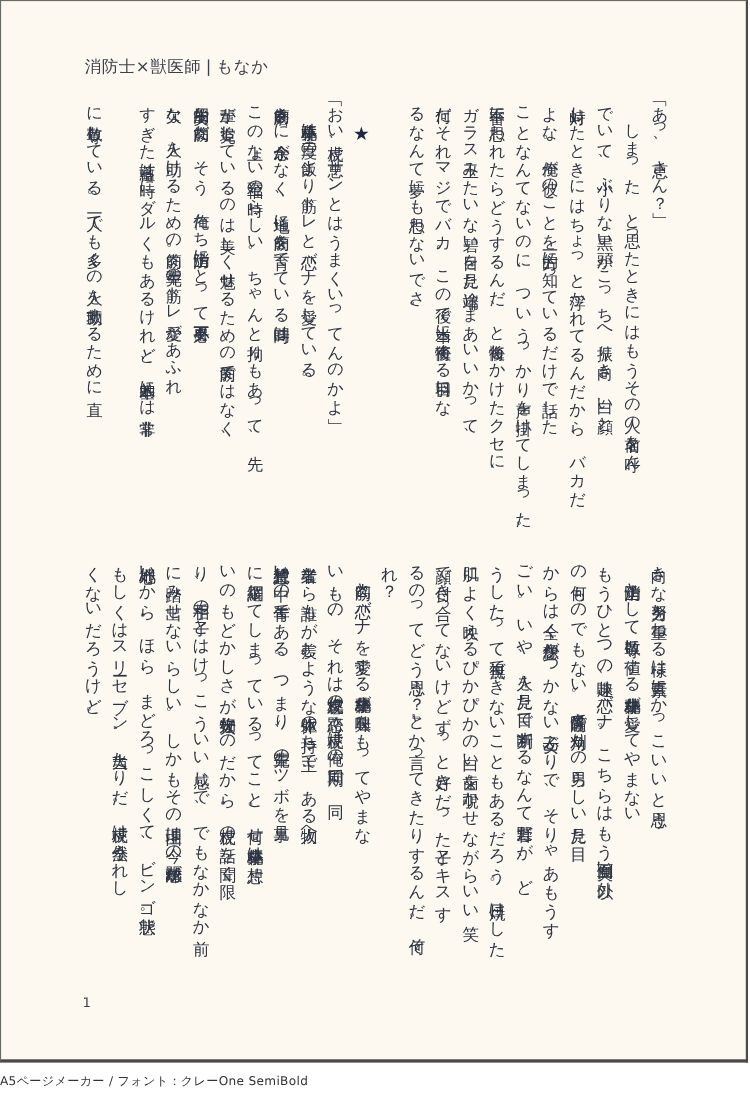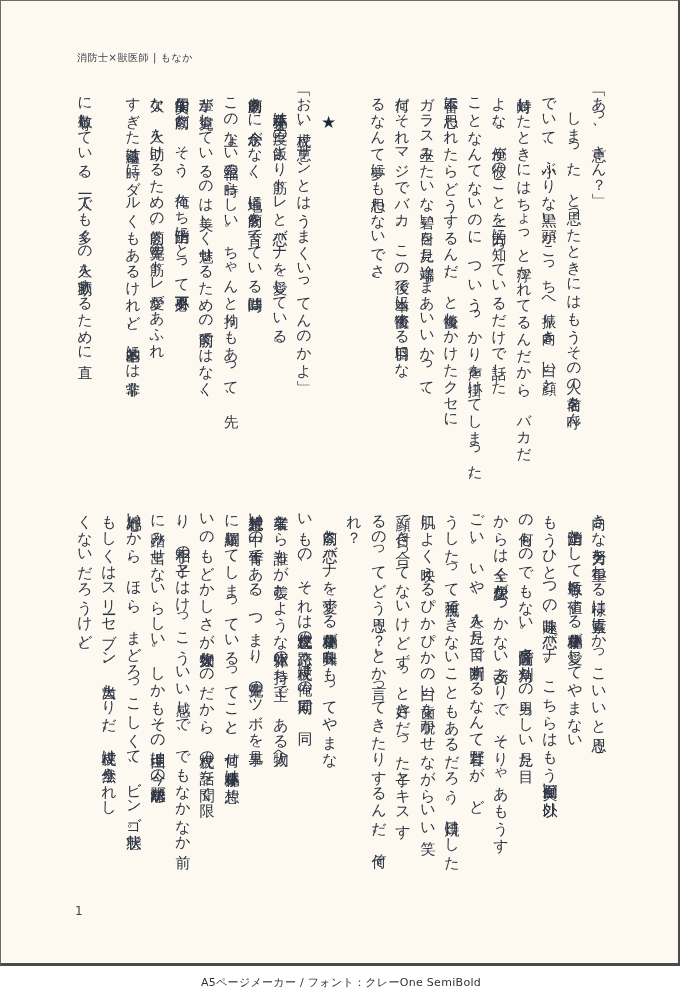--- a/index.html
+++ b/index.html
@@ -12,21 +12,21 @@
     position: absolute; left: 0; top: 0; width: 680px; height: 966px;
     background: #fdf9f1;
     border-right: 2px solid #4a4a4a;
     border-bottom: 3px solid #4a4a4a;
     border-left: 1px solid #6a6a6a;
     border-top: 1px solid #6a6a6a;
     box-sizing: border-box;
   }
   .header {
     position: absolute; left: 76px; top: 50px;
-    font-size: 10px; color: #3a3f4a; letter-spacing: 0.5px;
+    font-size: 15px; color: #3a3f4a; letter-spacing: 0.5px;
     white-space: nowrap;
   }
   .header .sep { color: #3a3f4a; margin: 0 4px; }
   .col {
     position: absolute;
     writing-mode: vertical-rl;
     -webkit-writing-mode: vertical-rl;
     font-size: 14.7px;
     line-height: 16px;
     color: #2d3442;
@@ -36,21 +36,21 @@
   .col.bottom { font-size: 15px; }
   .star {
     position: absolute; left: 320px; top: 113px;
     font-size: 17px; color: #1b2740; line-height: 17px;
   }
   .pagenum {
     position: absolute; left: 74px; top: 903px;
     font-size: 12px; color: #3a3f4a;
   }
   .caption {
-    position: absolute; left: 0; top: 975px; width: 682px; text-align: center;
+    position: absolute; left: 0; top: 975px; width: 682px; 
     font-size: 11px; color: #333; letter-spacing: 0.3px;
   }
 </style>
 </head>
 <body>
 
 <div class="page">
   <div class="header">
     <span>消防士×獣医師</span><span class="sep">|</span><span>もなか</span>
   </div>

